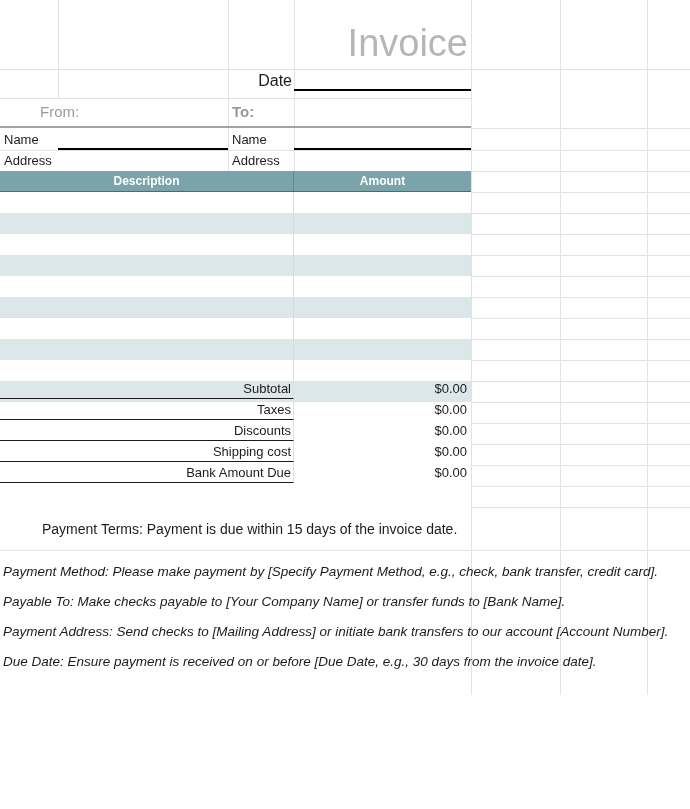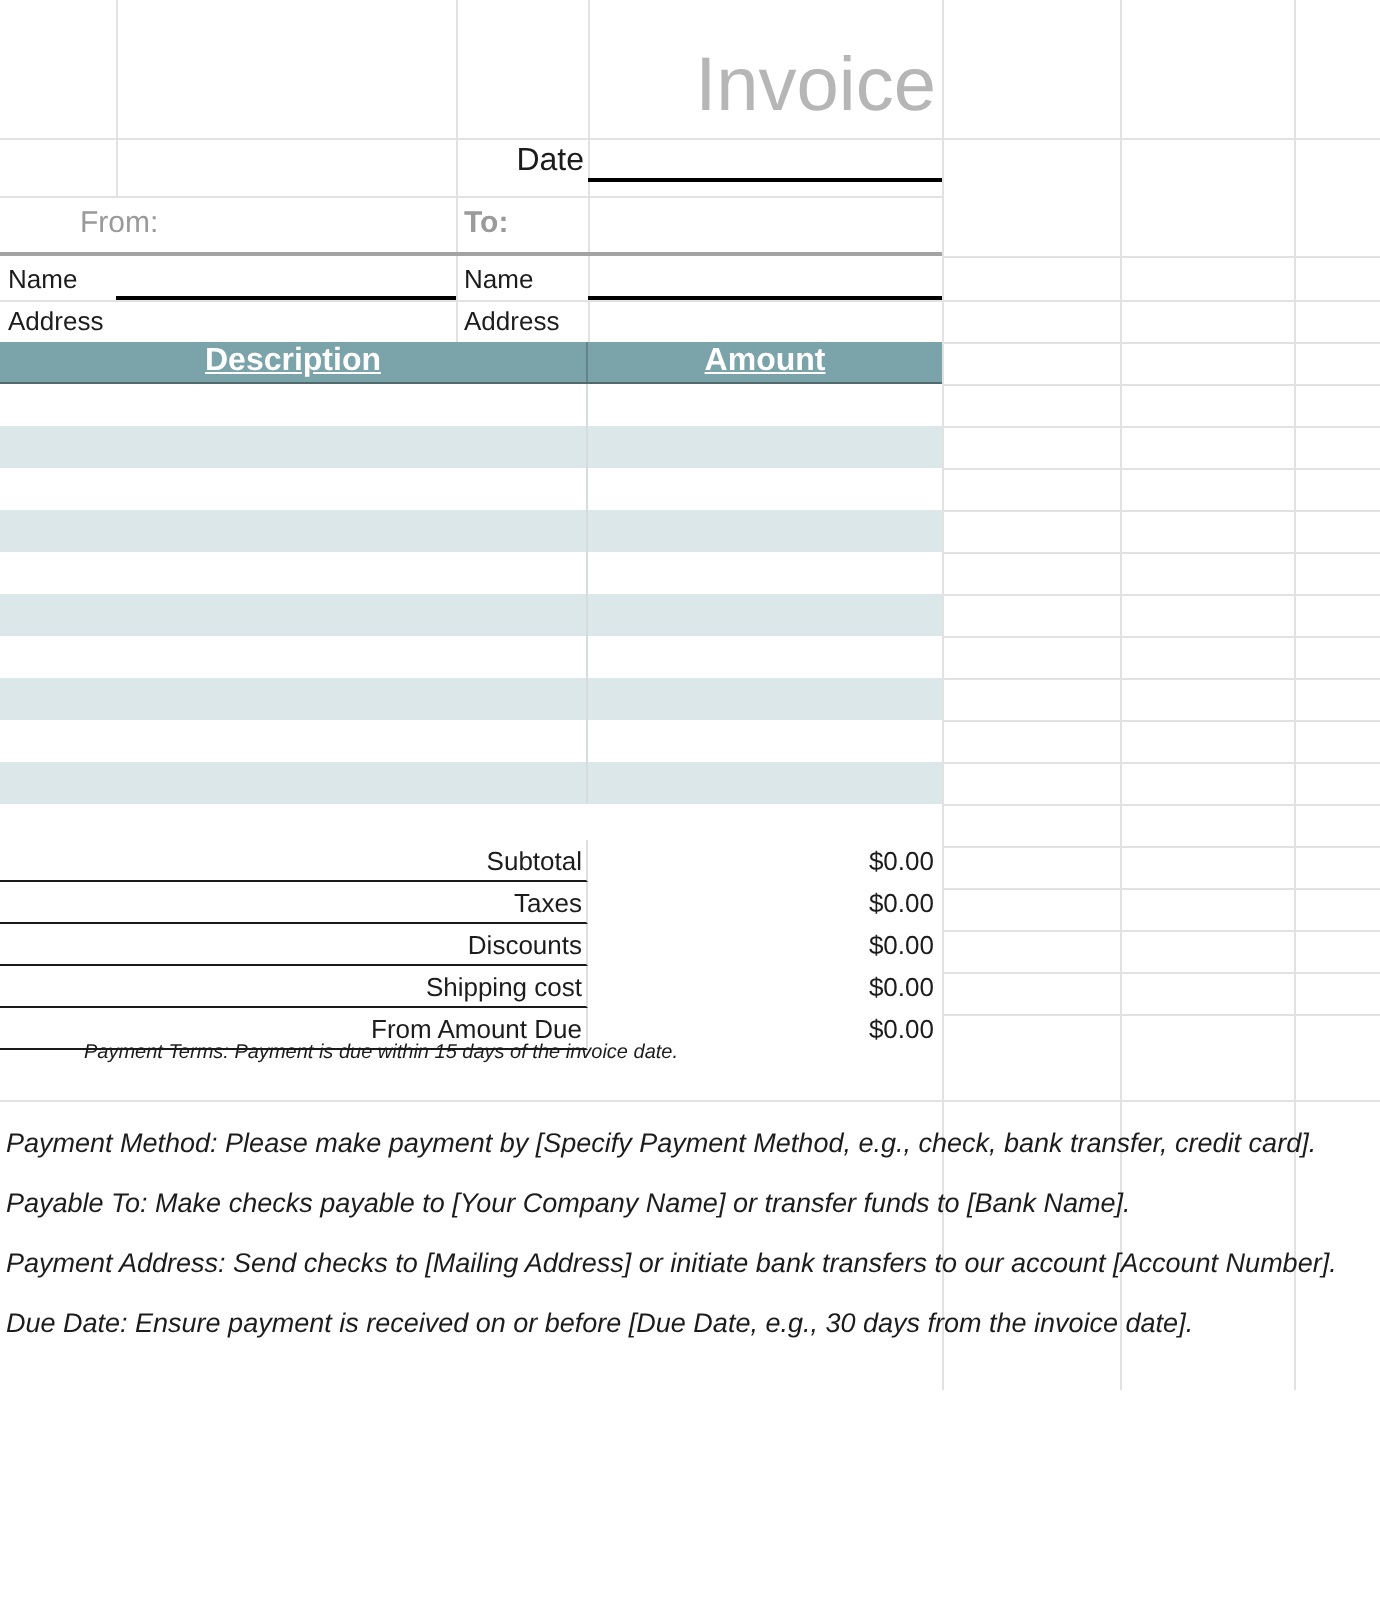--- a/index.html
+++ b/index.html
@@ -18,36 +18,36 @@
   
   .party-head{position:absolute;top:103px;font-size:15px;color:var(--muted-label,#9a9a9a);z-index:3;}
   .party-divider{position:absolute;left:0;top:126px;width:471px;height:2px;background:#a3a3a3;z-index:3;}
   .field-label{position:absolute;font-size:13px;z-index:3;}
   .field-line{position:absolute;height:20px;border-bottom:2px solid #000;z-index:3;}
   .field-area{position:absolute;height:21px;z-index:3;}
   
   .thead{position:absolute;left:0;top:171px;width:471px;height:21px;background:var(--header-bg,#7ba3aa);
     display:flex;z-index:1;border-bottom:1px solid rgba(0,0,0,.35);box-sizing:border-box;}
   .thead .hcell{display:flex;align-items:center;justify-content:center;color:var(--header-text,#fff);
-    font-weight:bold;font-size:16px;box-sizing:border-box;text-decoration:underline;}
+    font-weight:bold;font-size:12px;box-sizing:border-box;}
   .thead .hcell.desc{width:294px;border-right:1px solid rgba(0,0,0,.18);}
   .thead .hcell.amt{width:177px;}
   #rows{position:absolute;left:0;top:192px;width:471px;z-index:1;}
   .trow{display:flex;height:21px;}
   .trow:nth-child(even){background:var(--row-stripe,#dce7ea);}
   .trow .dcell{width:294px;box-sizing:border-box;border-right:1px solid #d5dcde;}
   .trow .acell{width:177px;box-sizing:border-box;}
   
-  #totals{position:absolute;left:0;top:420px;width:471px;z-index:3;}
+  #totals{position:absolute;left:0;top:378px;width:471px;z-index:3;}
   .totrow{display:flex;height:21px;font-size:13px;}
   .totrow .tlabel{width:294px;box-sizing:border-box;border-bottom:1px solid #1a1a1a;border-right:1px solid #e0e0e0;
     display:flex;align-items:center;justify-content:flex-end;padding-right:2px;}
   .totrow .tvalue{width:177px;box-sizing:border-box;display:flex;align-items:center;justify-content:flex-end;padding-right:4px;}
   
-  .pay-terms{position:absolute;left:42px;top:521px;font-size:10px;font-style:italic;z-index:3;}
+  .pay-terms{position:absolute;left:42px;top:521px;font-size:14px;z-index:3;}
   #paragraphs{position:absolute;left:3px;top:563px;width:684px;z-index:3;}
   .pnote{height:30px;font-size:13.5px;font-style:italic;line-height:17px;}
   .notes-label{position:absolute;left:3px;top:742px;font-size:13px;z-index:3;}
   .notes-area{position:absolute;left:0;top:738px;width:690px;height:61px;z-index:2;}
   .bottom-bar{position:absolute;left:0;top:799px;width:690px;height:3px;background:var(--bottom-bar,#4f4f4f);z-index:3;}
 </style>
 </head>
 <body>
 
 <div id="sheet" style="--header-bg: #7ba3aa; --header-text: #ffffff; --row-stripe: #dce7ea; --title-text: #b6b6b6; --muted-label: #9a9a9a; --grid-line: #e2e2e2; --bottom-bar: #4f4f4f;">
@@ -161,21 +161,21 @@
     </div>
       <div class="totrow">
       <div class="tlabel">Discounts</div>
       <div class="tvalue">$0.00</div>
     </div>
       <div class="totrow">
       <div class="tlabel">Shipping cost</div>
       <div class="tvalue">$0.00</div>
     </div>
       <div class="totrow">
-      <div class="tlabel">From Amount Due</div>
+      <div class="tlabel">Bank Amount Due</div>
       <div class="tvalue">$0.00</div>
     </div>
     </div>
 
   <div class="pay-terms">Payment Terms: Payment is due within 15 days of the invoice date.</div>
 
   <div id="paragraphs">
       <div class="pnote">Payment Method: Please make payment by [Specify Payment Method, e.g., check, bank transfer, credit card].</div>
       <div class="pnote">Payable To: Make checks payable to [Your Company Name] or transfer funds to [Bank Name].</div>
       <div class="pnote">Payment Address: Send checks to [Mailing Address] or initiate bank transfers to our account [Account Number].</div>

